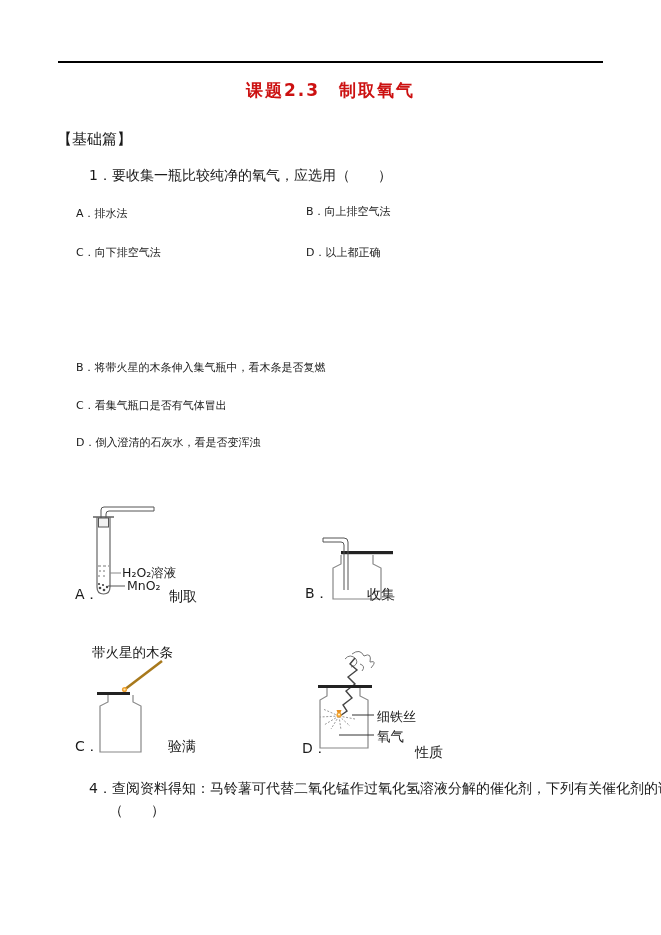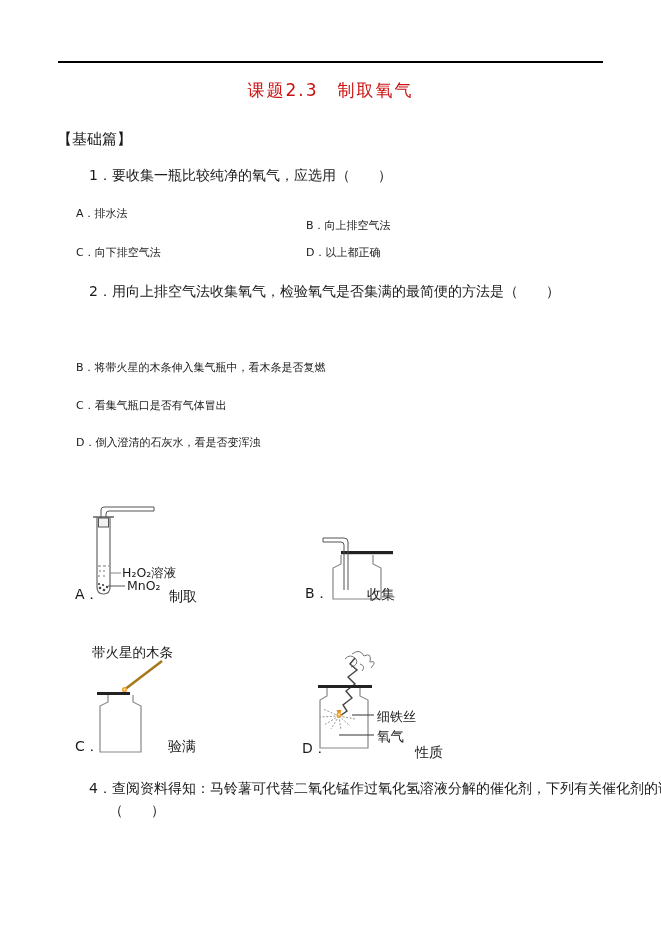--- a/index.html
+++ b/index.html
@@ -4,21 +4,21 @@
 <style>
   html,body { margin:0; padding:0; background:#ffffff; }
   .page {
     position:relative; width:661px; height:935px; background:#ffffff;
     font-family:"DejaVu Sans", sans-serif; color:#1a1a1a; overflow:hidden;
   }
   .abs { position:absolute; white-space:nowrap; }
   .rule { position:absolute; left:58px; top:61px; width:545px; height:2px; background:#000; }
   .title {
     position:absolute; left:0; top:79px; width:661px; text-align:center;
-    font-size:17px; font-weight:normal; color:#cc1111; letter-spacing:2px;
+    font-size:17px; font-weight:bold; color:#cc1111; letter-spacing:2px;
   }
   .section { left:57px; top:130px; font-size:15px; font-weight:normal; }
   .qtext  { font-size:14px;margin-left:32px; }
   .opt    { font-size:11px; }
   .figlabel { font-size:12.5px; }
   .caption  { font-size:14px; }
   svg { position:absolute; overflow:visible; }
 </style>
 </head>
 <body>
@@ -26,25 +26,24 @@
 <div class="page">
 
   <div class="rule"></div>
 
   <div class="title">课题2.3　制取氧气</div>
 
   <div class="abs section">【基础篇】</div>
 
   <div class="abs qtext" style="left:57px; top:167px;">1．要收集一瓶比较纯净的氧气，应选用（　　）</div>
   <div class="abs opt" style="left:76px;  top:206px;">A．排水法</div>
-  <div class="abs opt" style="left:306px; top:218px;">B．向上排空气法</div>
+  <div class="abs opt" style="left:306px; top:204px;">B．向上排空气法</div>
   <div class="abs opt" style="left:76px;  top:245px;">C．向下排空气法</div>
   <div class="abs opt" style="left:306px; top:245px;">D．以上都正确</div>
 
-  <div class="abs qtext" style="left:57px; top:283px;">2．用向上排空气法收集氧气，检验氧气是否集满的最简便的方法是（　　）</div>
   <div class="abs opt" style="left:76px; top:360px;">B．将带火星的木条伸入集气瓶中，看木条是否复燃</div>
   <div class="abs opt" style="left:76px; top:398px;">C．看集气瓶口是否有气体冒出</div>
   <div class="abs opt" style="left:76px; top:435px;">D．倒入澄清的石灰水，看是否变浑浊</div>
 
 
   <svg style="left:90px; top:504px;" width="72" height="98" viewBox="0 0 72 98">
     <g>
       <path d="M11,23 V6 Q11,3 14,3 H64" fill="none" stroke="#555" stroke-width="1"></path>
       <path d="M16,23 V10 Q16,7 19,7 H64" fill="none" stroke="#555" stroke-width="1"></path>
       <path d="M64,3 V7" fill="none" stroke="#555" stroke-width="1"></path>

